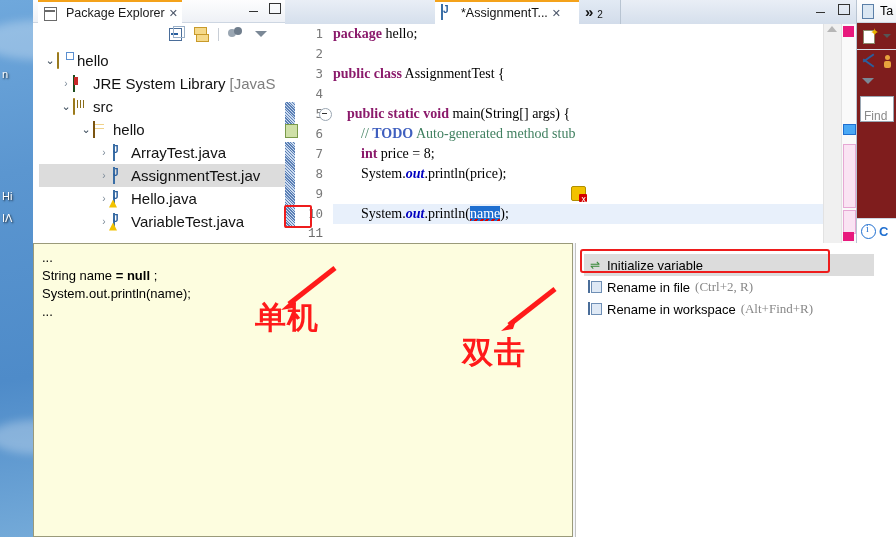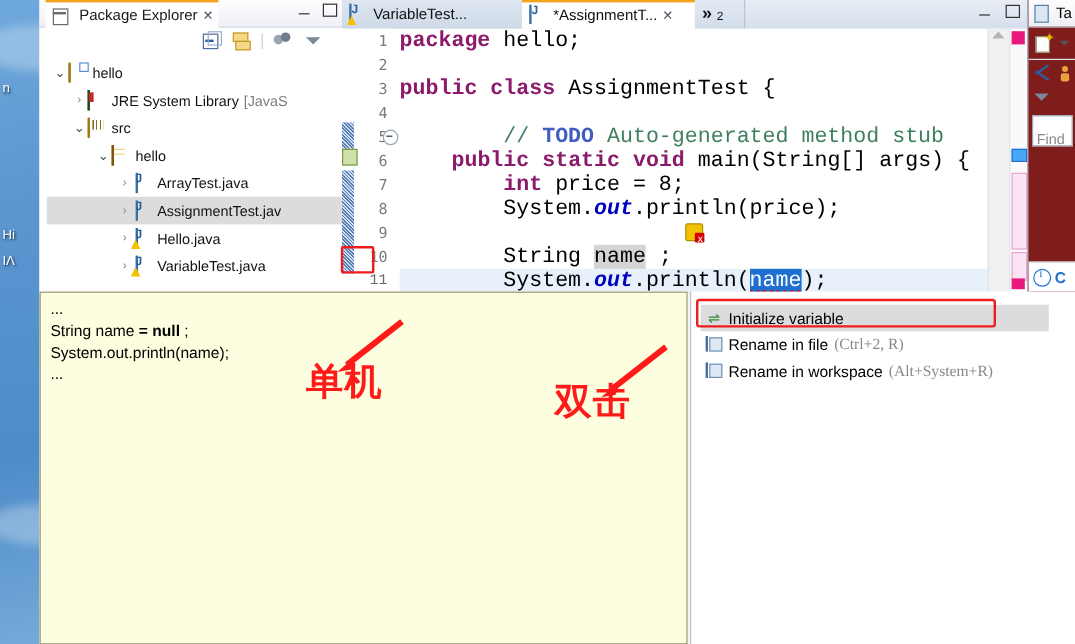--- a/index.html
+++ b/index.html
@@ -49,21 +49,21 @@
     height:22px;display:flex;justify-content:flex-end;align-items:center;
     gap:9px;padding-right:16px;background:#fff;
   }
   .tbico{width:16px;height:16px;position:relative;display:inline-block;}
   #pkg-tree{padding:4px 0 0 6px;background:#fff;height:196px;font-size:13px;color:#111;}
   .row{display:flex;align-items:center;height:23px;white-space:nowrap;}
   .row.sel{background:#dcdcdc;}
   .arrow{width:14px;text-align:center;color:#7c8a99;font-size:10px;flex:none;}
   .arrow.open{color:#3a4a5a;font-size:11px;}
   .tico{width:17px;height:16px;flex:none;margin-right:3px;position:relative;}
-  .lbl{font-size:12px;color:#121212;}
+  .lbl{font-size:15px;color:#121212;}
   .lbl.dim{color:#7e7e7e;}
   
   .ic-prj{background:#e8b84b;border:1px solid #9a7a1e;border-radius:1px;width:14px;height:11px;margin-top:3px;}
   .ic-prj::after{content:"";position:absolute;right:0px;top:-1px;width:6px;height:6px;background:#fff;border:1px solid #5a8fd0;}
   .ic-jre{background:#2e7d32;width:14px;height:10px;margin-top:4px;border:1px solid #1b4d1e;}
   .ic-jre::after{content:"";position:absolute;left:1px;top:1px;width:4px;height:8px;background:#c62828;}
   .ic-src{background:#e8b84b;border:1px solid #9a7a1e;width:14px;height:11px;margin-top:3px;border-radius:1px;}
   .ic-src::after{content:"";position:absolute;left:4px;top:1px;width:9px;height:8px;
      background:repeating-linear-gradient(90deg,#8a6d1a 0 1px,transparent 1px 3px);}
   .ic-pkg{background:#c98a22;border:1px solid #7a5410;width:13px;height:12px;margin-top:2px;}
@@ -96,21 +96,21 @@
   .vm-stripe{position:absolute;left:0;width:10px;
      background-image:repeating-linear-gradient(45deg,#5a7fb5 0 1px,#cddcf0 1px 2px);}
   #gutter{width:28px;text-align:right;padding-right:3px;background:#fff;
      font-family:"DejaVu Sans Mono",monospace;font-size:12.5px;color:#7a7a7a;}
   .ln{height:20px;line-height:20px;position:relative;}
   .ln.err{color:#6b6b6b;font-family:Liberation Mono, monospace;}
   .fold{position:absolute;right:-9px;top:4px;width:11px;height:11px;border:1px solid #9aa6b2;
      border-radius:50%;background:#fff;}
   .fold::after{content:"";position:absolute;left:2px;top:4px;width:5px;height:1px;background:#333;}
   #codetext{
-    flex:1;font-family:Liberation Mono, monospace;font-size:18px;
+    flex:1;font-family:Liberation Serif, serif;font-size:14px;
     padding-left:7px;position:relative;
   }
   .cl{height:20px;line-height:20px;white-space:pre;}
   .cl.cur{background:#e8f0fb;}
   .kw{color:#8b1a6b;font-weight:bold;}
   .cm{color:#3f7f5f;}
   .todo{color:#3f5fbf;font-weight:bold;}
   .fld{color:#0000c0;font-style:italic;font-weight:bold;}
   .occ{background:#d4d4d4;}
   .selname{background:#1f6fd0;color:#fff;position:relative;}
@@ -287,24 +287,20 @@
         <span style="width:58px;flex:none;"></span>
         <span class="arrow">›</span>
         <span class="tico"><span class="ic-java"></span><span class="warnbadge"></span></span>
         <span class="lbl">VariableTest.java</span>
       </div>
     </div>
   </div>
 
   <div id="editor-area">
     <div id="ed-tabbar">
-      <div class="edtab inactive">
-        <span class="tico" style="width:13px;"><span class="ic-java" style="margin-left:0;"></span><span class="warnbadge"></span></span>
-        <span>VariableTest...</span>
-      </div>
       <div class="edtab active">
         <span class="tico" style="width:13px;"><span class="ic-java" style="margin-left:0;"></span></span>
         <span>*AssignmentT...</span>
         <span class="tab-x">✕</span>
       </div>
       <div class="edtab chev">
         <span style="font-size:15px;font-weight:bold;line-height:12px;">»</span>
         <span style="font-size:10px;align-self:flex-end;margin-bottom:4px;">2</span>
       </div>
       <div id="ed-winbtns">
@@ -332,26 +328,25 @@
         <div class="ln">9</div>
         <div class="ln">10</div>
         <div class="ln err">11</div>
       </div>
 
       <div id="codetext">
         <div class="cl"><span class="kw">package</span><span> hello;</span></div>
         <div class="cl"></div>
         <div class="cl"><span class="kw">public</span> <span class="kw">class</span><span> AssignmentTest {</span></div>
         <div class="cl"></div>
+        <div class="cl">    <span class="kw">public</span> <span class="kw">static</span> <span class="kw">void</span><span> main(String[] args) {</span></div>
         <div class="cl">        <span class="cm">// </span><span class="todo">TODO</span><span class="cm"> Auto-generated method stub</span></div>
-        <div class="cl">    <span class="kw">public</span> <span class="kw">static</span> <span class="kw">void</span><span> main(String[] args) {</span></div>
         <div class="cl">        <span class="kw">int</span><span> price = 8;</span></div>
         <div class="cl">        <span>System.</span><span class="fld">out</span><span>.println(price);</span></div>
         <div class="cl"></div>
-        <div class="cl">        <span>String </span><span class="occ">name</span><span> ;</span></div>
         <div class="cl cur">        <span>System.</span><span class="fld">out</span><span>.println(</span><span class="selname">name</span><span>);</span></div>
       </div>
 
       <div id="ed-scroll">
         <span class="up"></span>
       </div>
       <div id="ed-overview">
         <div class="ovm" style="top:2px;height:11px;background:#e8197d;"></div>
         <div class="ovm" style="top:100px;height:9px;background:#49a8f5;border:1px solid #1f6fd0;"></div>
         <div class="ovm" style="top:120px;height:62px;background:#fae3f3;border:1px solid #e6a8d4;"></div>
@@ -418,32 +413,32 @@
         <span>Initialize variable</span>
       </div>
       <div class="qf-item">
         <span class="qf-ico ico-rename"></span>
         <span>Rename in file</span>
         <span class="qf-key">(Ctrl+2, R)</span>
       </div>
       <div class="qf-item">
         <span class="qf-ico ico-rename"></span>
         <span>Rename in workspace</span>
-        <span class="qf-key">(Alt+System+R)</span>
+        <span class="qf-key">(Alt+Find+R)</span>
       </div>
     </div>
     <div id="qf-sel-box"></div>
   </div>
 </div>
 
 <svg class="arrow-svg" style="left:275px;top:262px;" width="70" height="50">
   <line x1="60" y1="6" x2="14" y2="42" stroke="#ff1a1a" stroke-width="5"></line>
   <polygon points="6,48 22,34 18,46" fill="#ff1a1a"></polygon>
 </svg>
 <div class="anno-cn" style="left:255px;top:297px;">单机</div>
 
 <svg class="arrow-svg" style="left:495px;top:283px;" width="70" height="50">
   <line x1="60" y1="6" x2="14" y2="42" stroke="#ff1a1a" stroke-width="5"></line>
   <polygon points="6,48 22,34 18,46" fill="#ff1a1a"></polygon>
 </svg>
-<div class="anno-cn" style="left:462px;top:314px;">双击</div>
+<div class="anno-cn" style="left:462px;top:332px;">双击</div>
 
 <div id="watermark">https://blog.csdn.net/zhikanjiani</div>
 
 </body></html>

